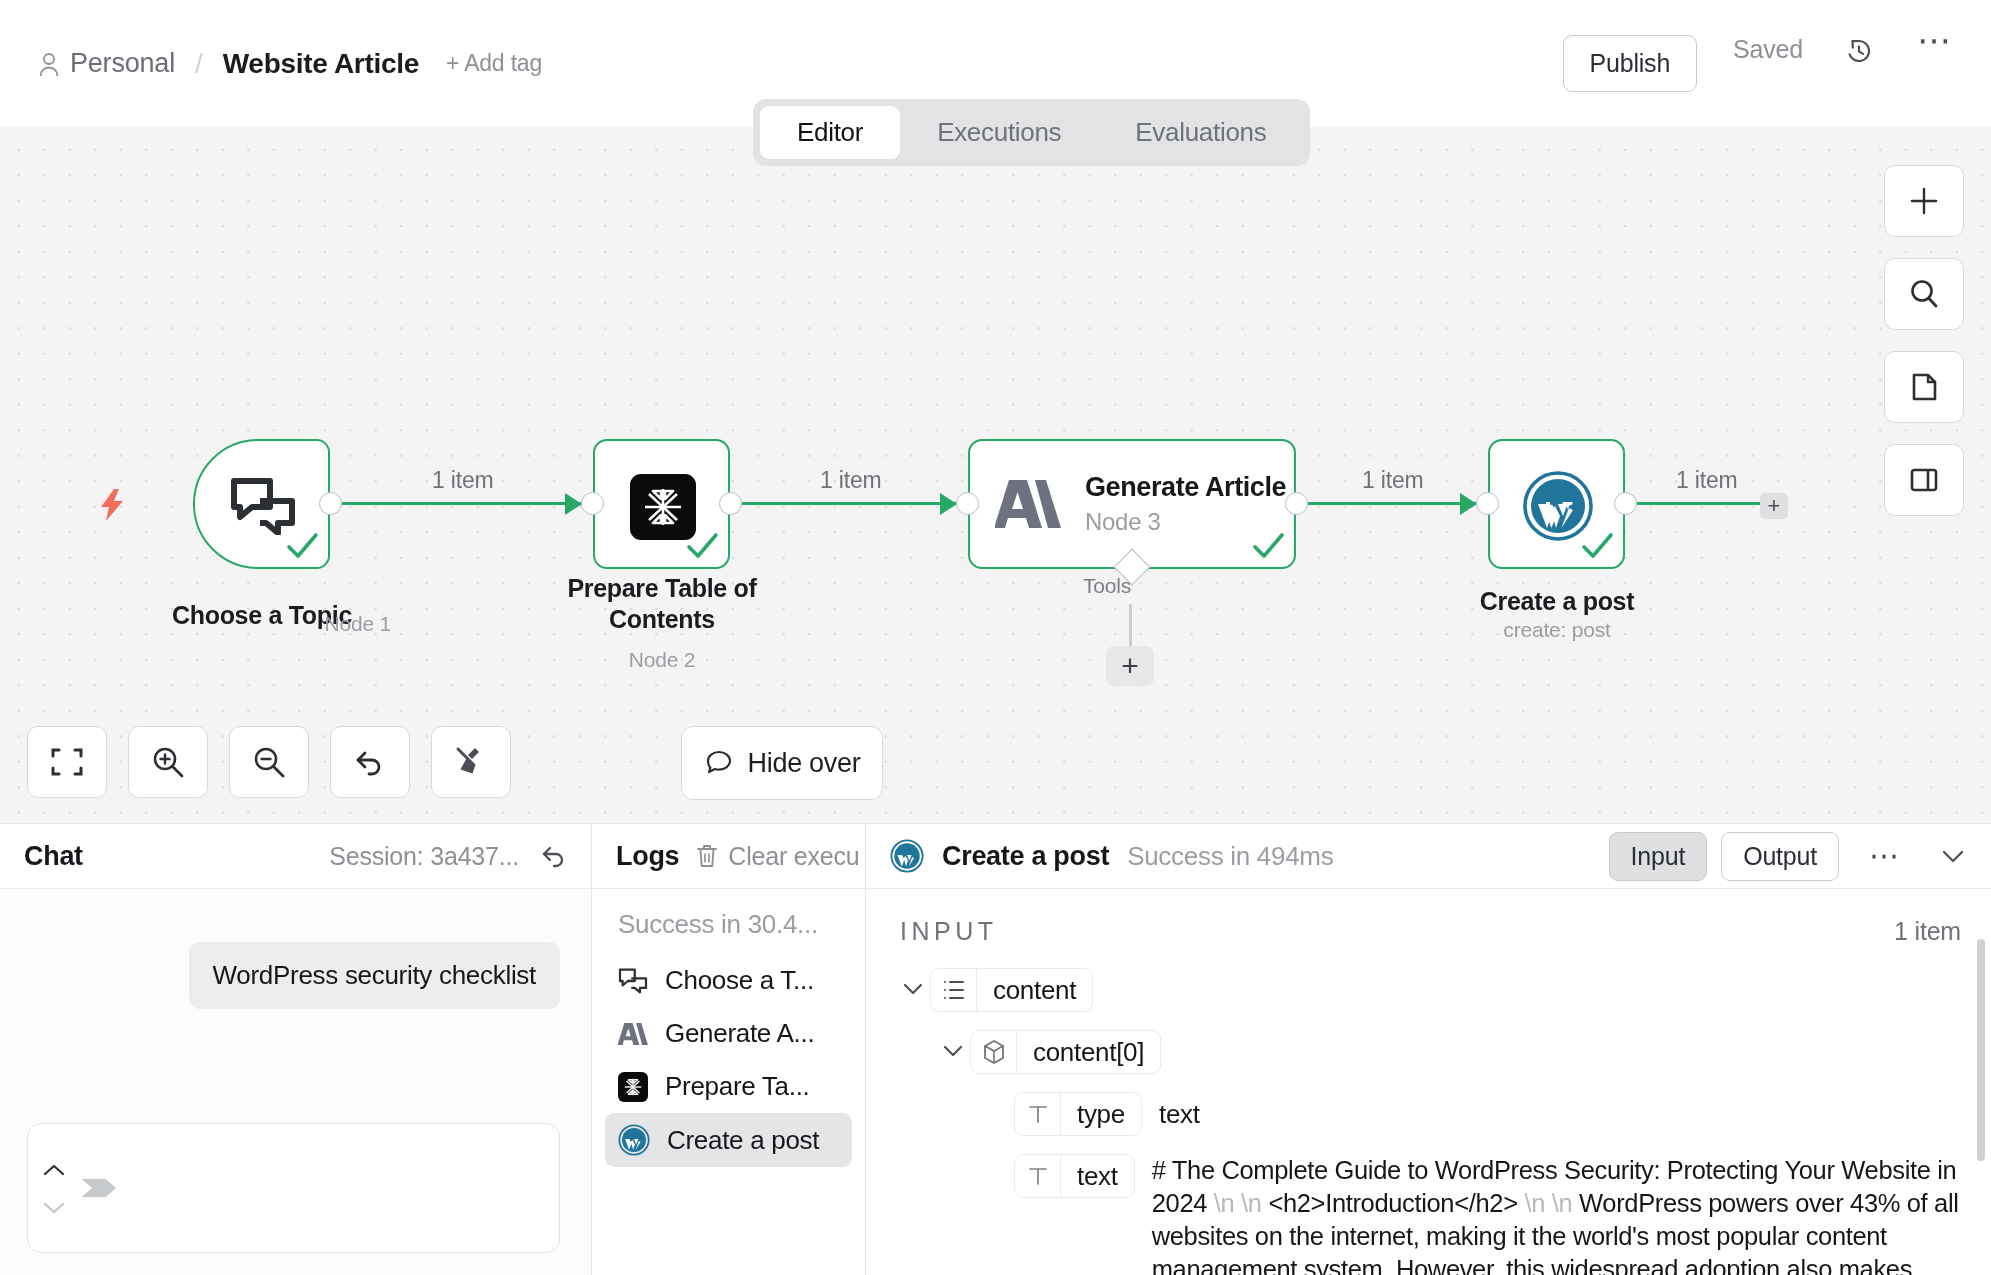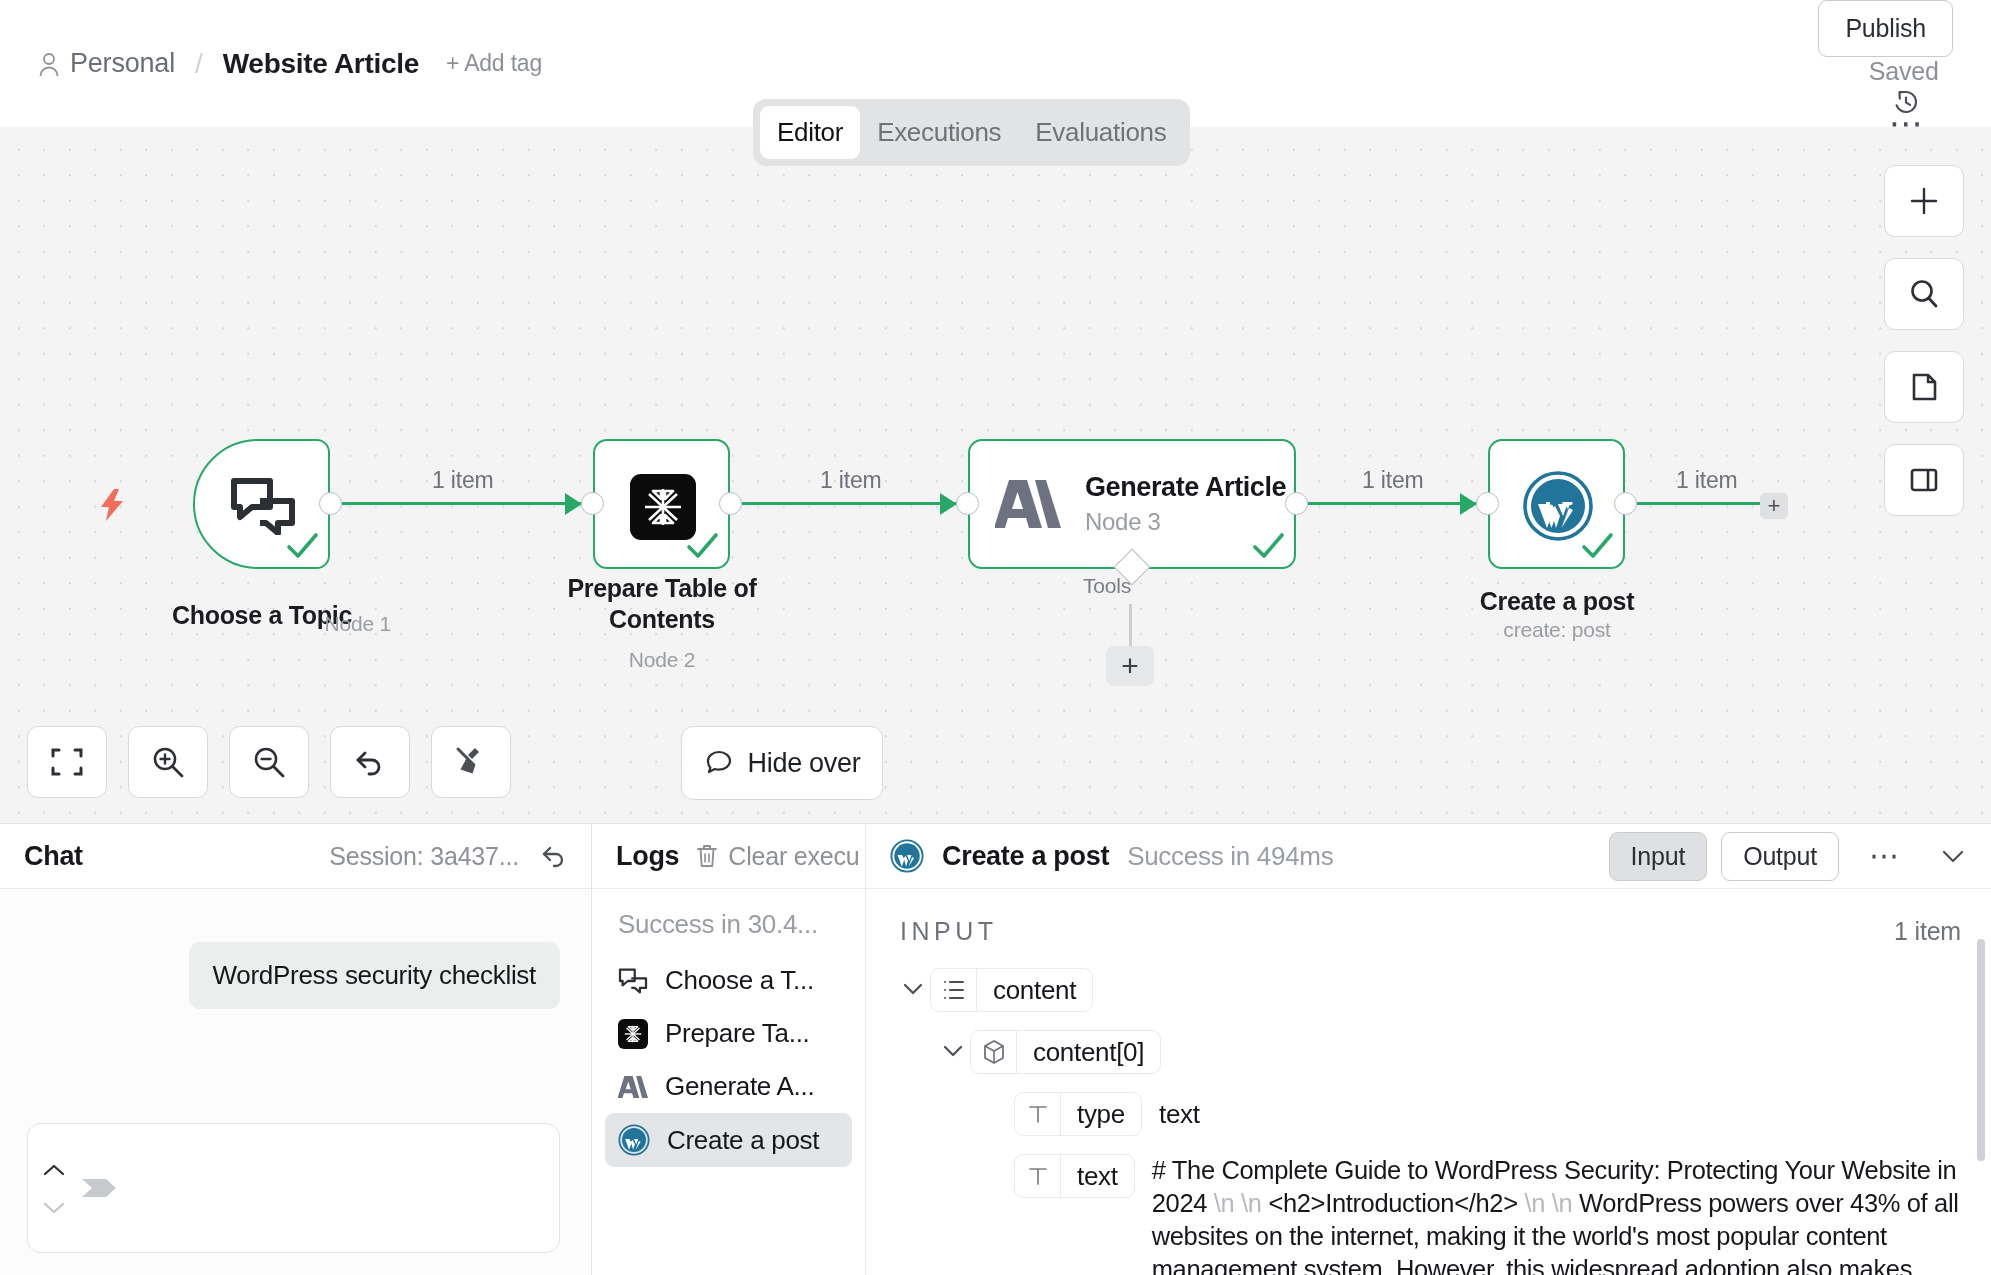--- a/index.html
+++ b/index.html
@@ -23,39 +23,39 @@
     font-size: 27px; color: #6b6f75; letter-spacing: -0.2px;
   }
   .crumb-sep { font-size: 28px; color: #d0d2d6; margin: 0 20px; font-weight: 300; }
   .crumb-title {
     font-size: 28px; color: #1a1c20; font-weight: 600; letter-spacing: -0.3px;
   }
   .add-tag {
     font-size: 23px; color: #8d9196; margin-left: 27px; letter-spacing: -0.2px;
   }
   .header-right {
-    margin-left: auto; display: flex; align-items: center; gap: 0; flex-direction: column;
+    margin-left: auto; display: flex; align-items: flex-start; gap: 0;
   }
   .publish-btn {
     border: 1.6px solid #c7cace; border-radius: 9px;
     padding: 13px 26px; font-size: 25px; color: #2b2f35;
     background: #fff; letter-spacing: -0.2px;
   }
   .saved-label { font-size: 25px; color: #8d9196; margin-left: 36px; letter-spacing: -0.2px;}
   .hist-icon { margin-left: 40px; width: 32px; height: 32px; display:block; }
   .dots-icon { margin-left: 42px; font-size: 34px; color: #4b4f55; line-height: 10px; letter-spacing: 2px;}
 
   
   .tabs {
     position: absolute; top: 99px; left: 753px;
     background: #e2e3e5; border-radius: 13px;
     padding: 7px; display: flex; gap: 0; z-index: 50;
   }
   .tab {
-    padding: 11px 17px; font-size: 26px; color: #6f7379;
+    padding: 11px 37px; font-size: 26px; color: #6f7379;
     border-radius: 9px; letter-spacing: -0.3px;
   }
   .tab.active { background: #fff; color: #111316; font-weight: 500; }
 
   
   .canvas {
     position: absolute; top: 127px; left: 0; width: 1991px; height: 696px;
     background-color: #f4f4f5;
     background-image: radial-gradient(circle, #d4d5d8 1.4px, transparent 1.5px);
     background-size: 25.5px 25.5px;
@@ -515,43 +515,43 @@
 
         <div class="log-row">
           <svg width="30" height="26" viewBox="0 0 34 30">
             <path d="M2 2h17v13H11L5 20v-5H2z" fill="none" stroke="#2c2f34" stroke-width="2.6" stroke-linejoin="round"></path>
             <path d="M15 12h17v11h-7v5l-6-5h-4" fill="none" stroke="#2c2f34" stroke-width="2.6" stroke-linejoin="round"></path>
           </svg>
           <span>Choose a T...</span>
         </div>
 
         <div class="log-row">
+          <svg width="30" height="24" viewBox="0 0 66 52">
+            <path d="M40 2h11l15 48H53L40 2z" fill="#6e7280"></path>
+            <path d="M20 2h12l15 48H34l-3-10H13l-3 10H-1L14 2h6z" fill="#6e7280"></path>
+            <path d="M17 31h11l-5.5-17L17 31z" fill="#ffffff"></path>
+          </svg>
+          <span>Generate A...</span>
+        </div>
+
+        <div class="log-row">
           <span style="width:30px;height:30px;background:#0b0b0c;border-radius:6px;display:flex;align-items:center;justify-content:center;flex:none;">
             <svg width="22" height="22" viewBox="0 0 48 48">
               <g fill="none" stroke="#ffffff" stroke-width="3" stroke-linejoin="round">
                 <path d="M24 6v36"></path>
                   <path d="M10 11l28 26"></path>
                   <path d="M38 11L10 37"></path>
                   <path d="M6 24h36"></path>
                 <path d="M14 8h8v8zM34 8h-8v8zM14 40h8v-8zM34 40h-8v-8z"></path>
               </g>
             </svg>
           </span>
           <span>Prepare Ta...</span>
         </div>
 
-        <div class="log-row">
-          <svg width="30" height="24" viewBox="0 0 66 52">
-            <path d="M40 2h11l15 48H53L40 2z" fill="#6e7280"></path>
-            <path d="M20 2h12l15 48H34l-3-10H13l-3 10H-1L14 2h6z" fill="#6e7280"></path>
-            <path d="M17 31h11l-5.5-17L17 31z" fill="#ffffff"></path>
-          </svg>
-          <span>Generate A...</span>
-        </div>
-
         <div class="log-row sel">
           <svg width="32" height="32" viewBox="0 0 72 72">
             <circle cx="36" cy="36" r="33" fill="none" stroke="#21759b" stroke-width="4"></circle>
             <circle cx="36" cy="36" r="27" fill="#21759b"></circle>
             <path d="M16 34l9 24 5.5-14.5L25.5 34H16z" fill="#ffffff"></path>
             <path d="M36 34l5 12 4.5-12H36z" fill="#ffffff"></path>
             <path d="M47 38l-7.5 20L51 40l-4-2z" fill="#ffffff"></path>
             <path d="M29 40l5 18 4-12-5-10-4 4z" fill="#ffffff"></path>
           </svg>
           <span>Create a post</span>

